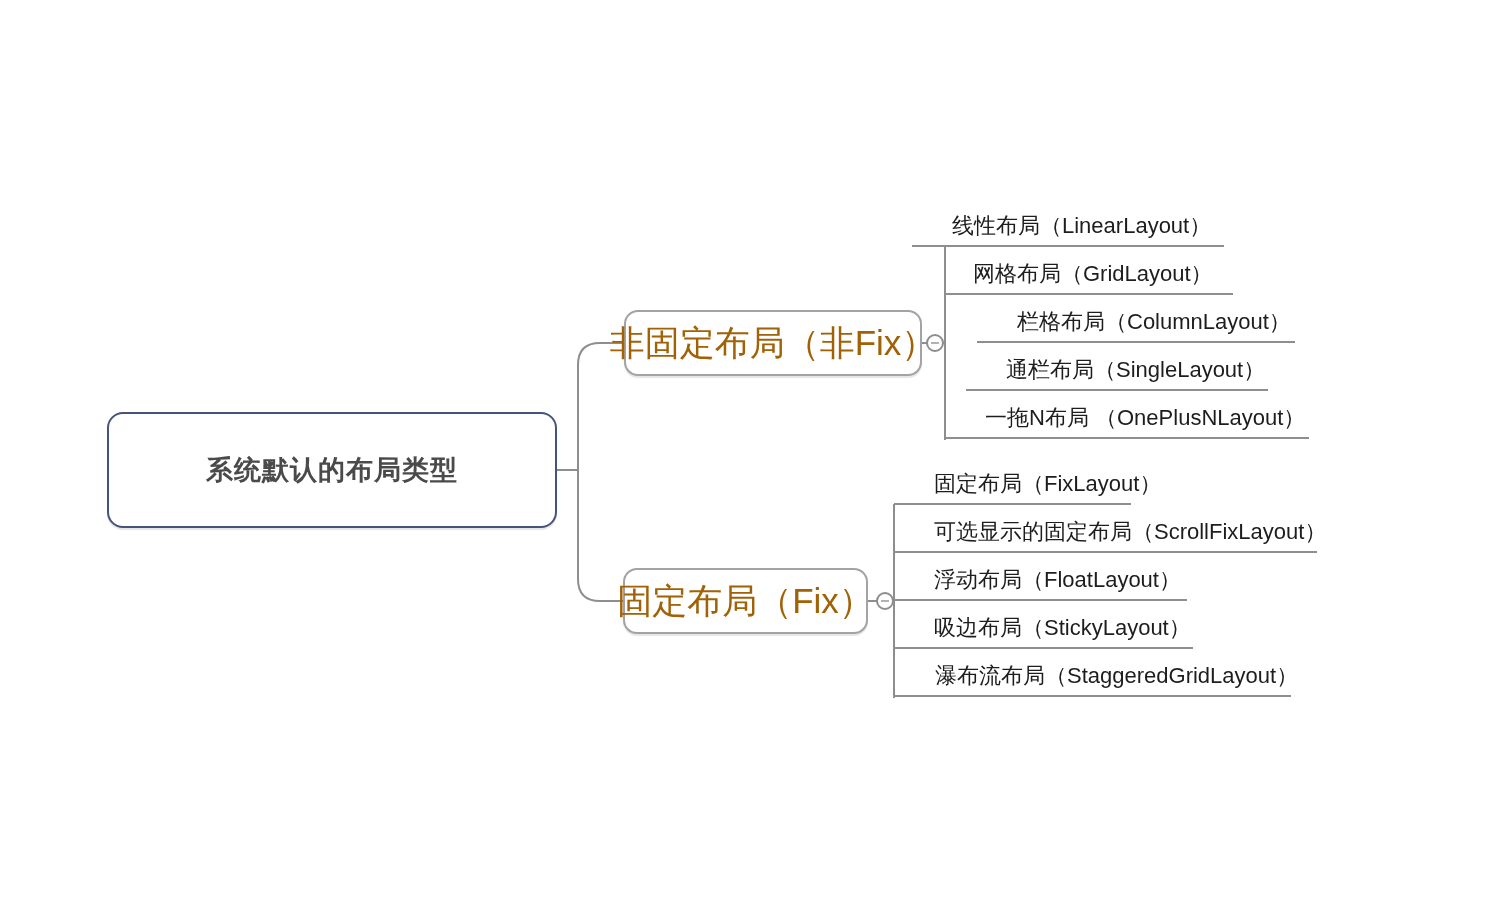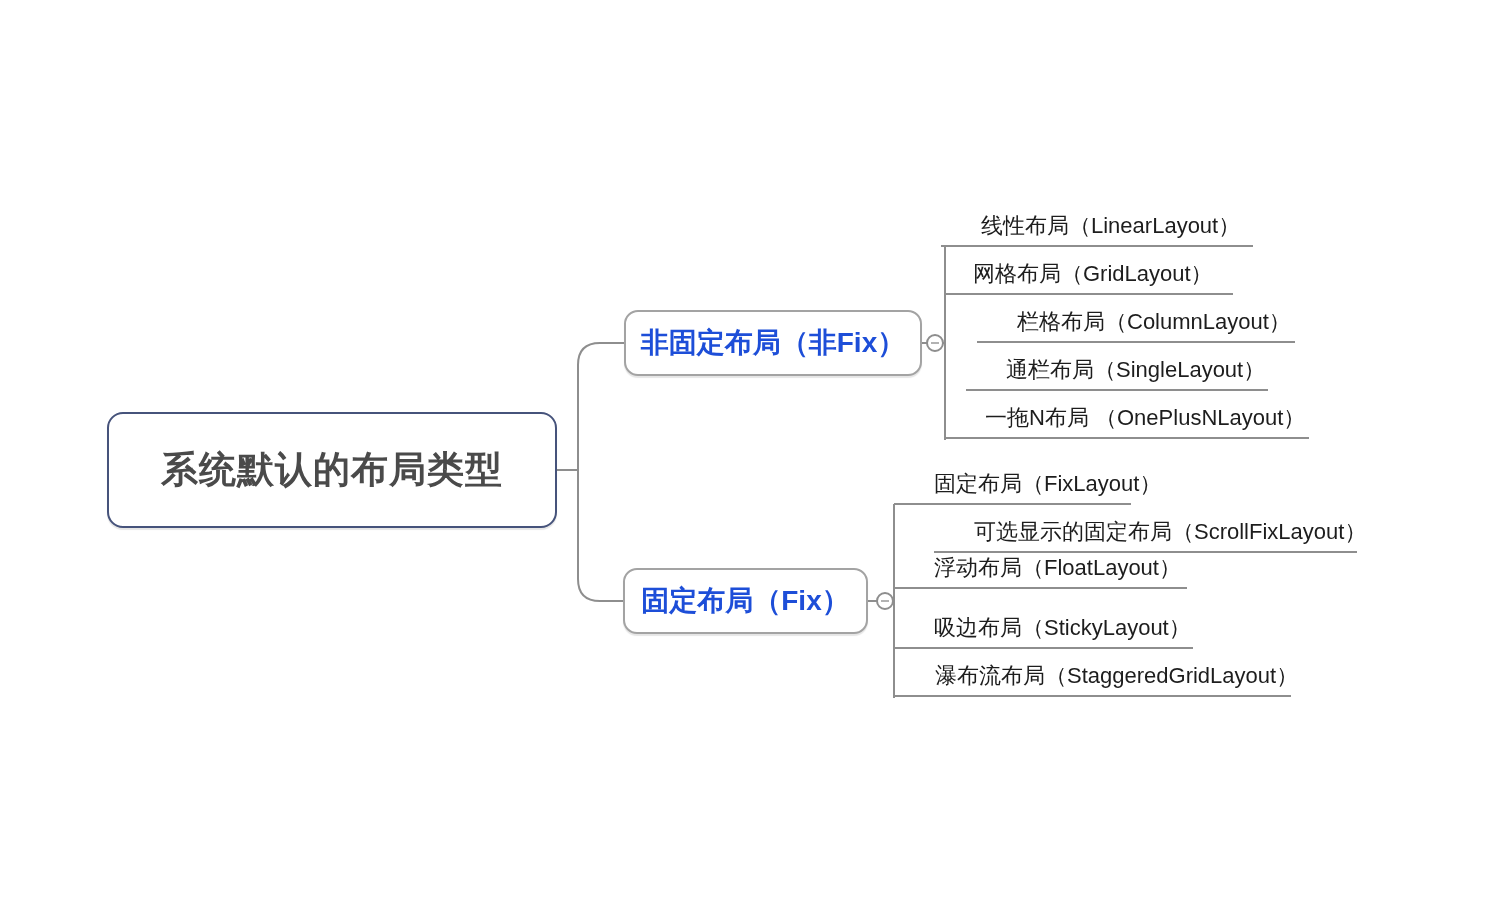--- a/index.html
+++ b/index.html
@@ -34,31 +34,30 @@
     align-items: center;
     justify-content: center;
     white-space: nowrap;
     box-shadow: 0 2px 1px rgba(0,0,0,0.10);
   }
   .node.root {
     left: 107px; top: 412px;
     width: 450px; height: 116px;
     border: 2px solid #46537b;
     border-radius: 16px;
-    font-size: 37px;
+    font-size: 27px;
     font-weight: bold;
     letter-spacing: 1px;
     color: #4a4a4a;
   }
   .node.branch {
     border: 2px solid #a3a3a3;
     border-radius: 14px;
-    font-size: 28px;
-    color: #1d4ed8;
-    font-weight: bold;
+    font-size: 35px;
+    color: #a16207;
   }
   .node.branch.b1 { left: 624px; top: 310px; width: 298px; height: 66px; }
   .node.branch.b2 { left: 623px; top: 568px; width: 245px; height: 66px; }
   .child {
     position: absolute;
     box-sizing: border-box;
     height: 37px;
     border-bottom: 2px solid #8e8e8e;
     padding: 0 0 6px 40px;
     display: flex;
@@ -105,29 +104,29 @@
   </div>
 
   <div class="node branch b1">
     <span>非固定布局（非Fix）</span>
   </div>
 
   <div class="node branch b2">
     <span>固定布局（Fix）</span>
   </div>
 
-  <div class="child" style="left:941px; top:210px; width:312px;">线性布局（LinearLayout）</div>
+  <div class="child" style="left:912px; top:210px; width:312px;">线性布局（LinearLayout）</div>
   <div class="child" style="left:945px; top:258px; width:288px;padding-left:28px;">网格布局（GridLayout）</div>
   <div class="child" style="left:945px; top:306px; width:318px;margin-left:32px;">栏格布局（ColumnLayout）</div>
   <div class="child" style="left:945px; top:354px; width:302px;margin-left:21px;">通栏布局（SingleLayout）</div>
   <div class="child" style="left:894px; top:468px; width:237px;">固定布局（FixLayout）</div>
 
   <div class="child" style="left:945px; top:402px; width:364px;">一拖N布局 （OnePlusNLayout）</div>
-  <div class="child" style="left:894px; top:516px; width:423px;margin-left:40px;">可选显示的固定布局（ScrollFixLayout）</div>
-  <div class="child" style="left:894px; top:552px; width:293px;">浮动布局（FloatLayout）</div>
+  <div class="child" style="left:894px; top:516px; width:423px;">可选显示的固定布局（ScrollFixLayout）</div>
+  <div class="child" style="left:894px; top:564px; width:293px;">浮动布局（FloatLayout）</div>
   <div class="child" style="left:894px; top:612px; width:299px;">吸边布局（StickyLayout）</div>
   <div class="child" style="left:894px; top:660px; width:397px;padding-left:41px;">瀑布流布局（StaggeredGridLayout）</div>
 
   <div class="collapse-btn" style="left:926px; top:334px;">
     <span class="minus"></span>
   </div>
   <div class="collapse-btn" style="left:876px; top:592px;">
     <span class="minus"></span>
   </div>
 

